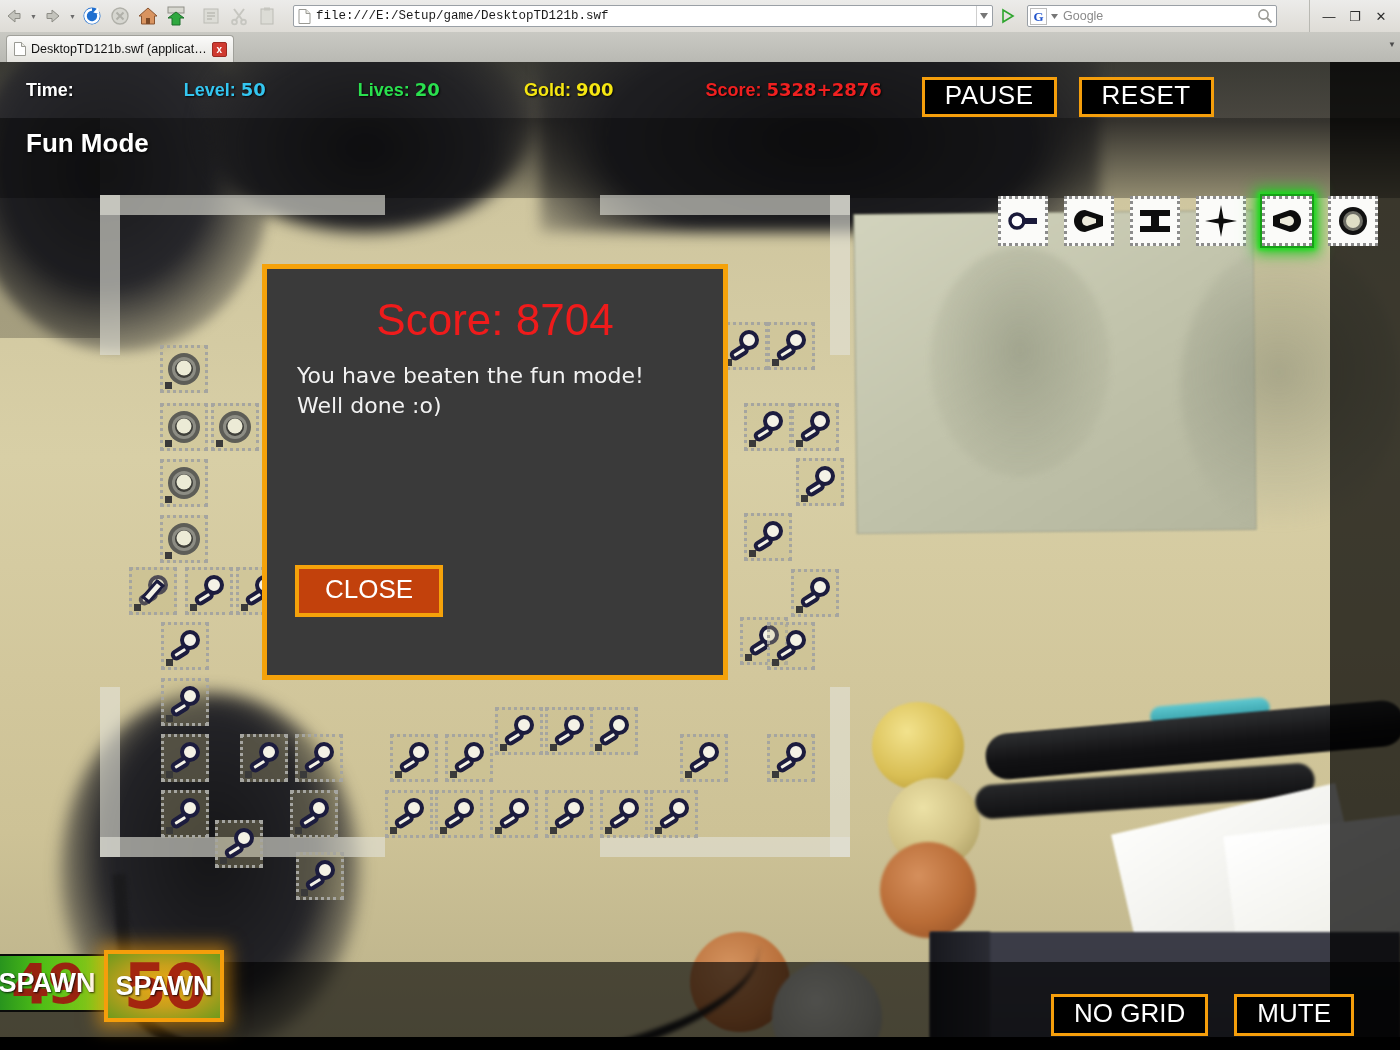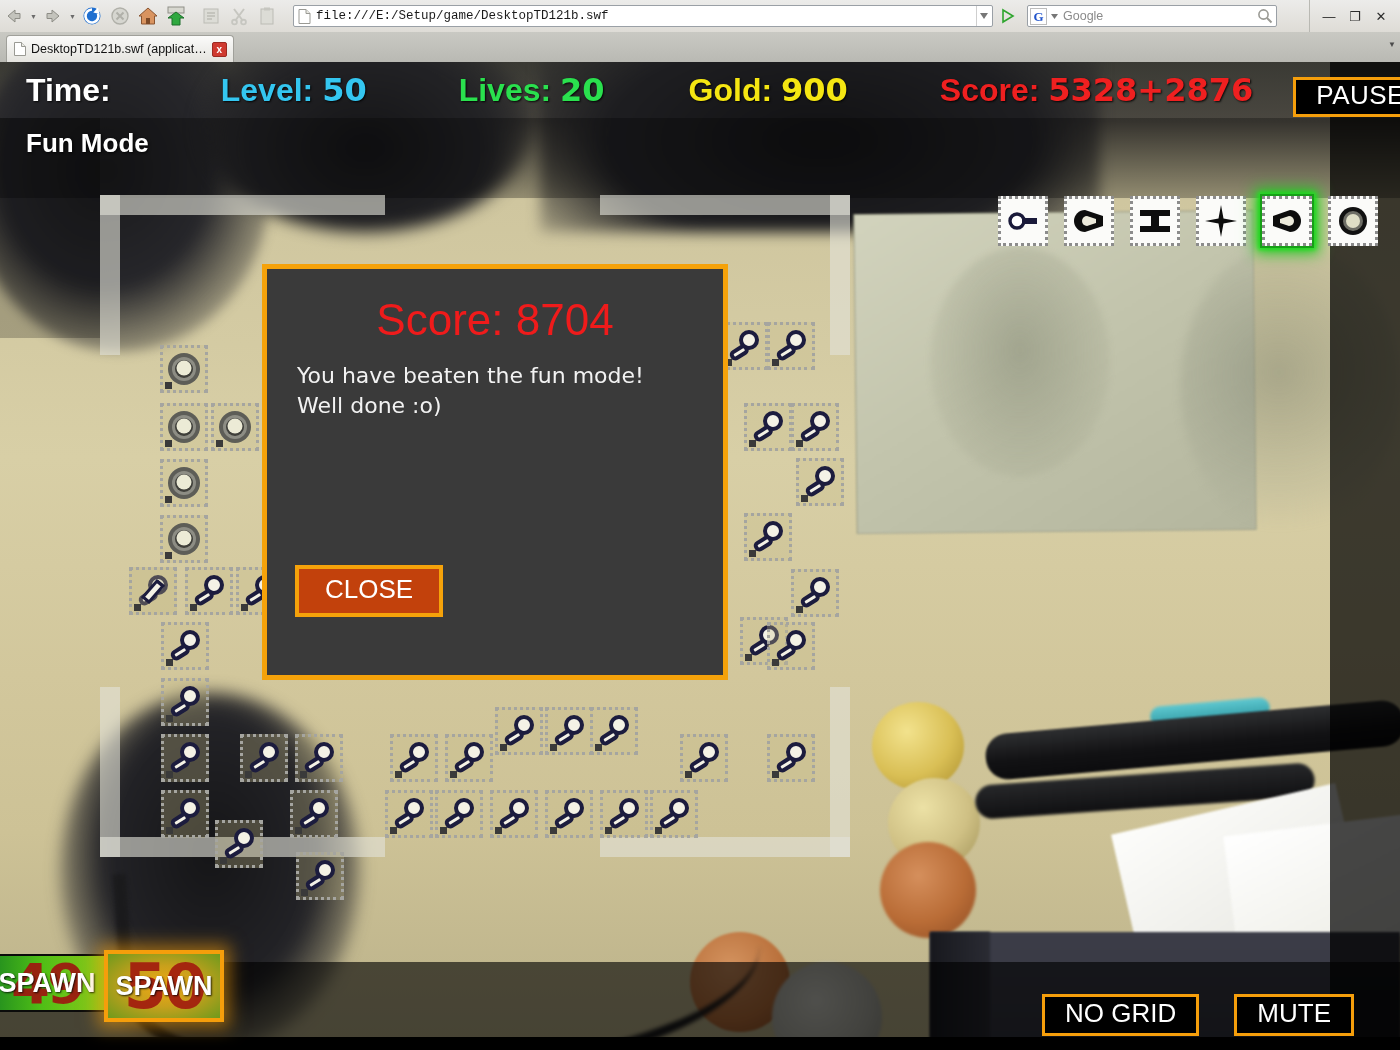--- a/index.html
+++ b/index.html
@@ -121,21 +121,21 @@
   #tint-bottom { left:0; top:900px; width:1400px; height:88px; background:rgba(0,0,0,0.62); }
   #tint-btm-edge { left:0; top:975px; width:1400px; height:13px; background:#000; }
   #tint-left-dark { left:0; top:56px; width:100px; height:220px; background:rgba(0,0,0,0.22); }
 
   
   .frame { position:absolute; background:rgba(226,226,216,0.62); }
 
   
   #hud { position:absolute; left:0; top:0; width:1400px; height:56px;
     display:flex; align-items:center; }
-  .hud-item { font-size:32px; font-weight:bold; font-family:"Liberation Sans", sans-serif;
+  .hud-item { font-size:18px; font-weight:bold; font-family:"Liberation Sans", sans-serif;
     white-space:nowrap; text-shadow:1px 1px 2px rgba(0,0,0,.85); }
   .hud-val { font-family:"DejaVu Sans", sans-serif; font-weight:bold; }
   #hud-time { color:#ffffff; margin-left:26px; }
   #hud-level { color:#34c6f0; margin-left:110px; }
   #hud-lives { color:#2ae04e; margin-left:92px; }
   #hud-gold  { color:#f5e612; margin-left:84px; }
   #hud-score { color:#ef2020; margin-left:92px; }
   .hudbtn { background:#000; border:3px solid #f59e0b; color:#fff; font-size:26px;
     font-weight:normal; padding:2px 20px 5px; line-height:1.05; letter-spacing:.5px;margin-top:14px; }
   #pause-btn { margin-left:40px; }
@@ -179,21 +179,21 @@
     font-size:56px; font-weight:bold; color:#9c1c10; font-family:"DejaVu Sans", sans-serif;
     letter-spacing:-3px; opacity:.95; }
   .spawn .lbl { position:relative; font-size:27px; font-weight:bold; color:#fff;
     text-shadow:1px 1px 2px rgba(0,0,0,.8); font-family:"Liberation Sans", sans-serif; }
   #spawn-0 { left:-12px; bottom:38px; }
   #spawn-1 { left:104px; bottom:28px; width:120px; height:72px; }
   #spawn-1 .gbar { background:radial-gradient(ellipse at 50% 50%, #f0a814 0%, #c8a01c 45%, #6f9a1c 100%);
     border:4px solid #f59e0b; box-shadow:0 0 16px 6px rgba(245,158,11,.55); }
   #spawn-1 .num { color:#a3200f; font-size:62px; }
 
-  #bottom-ctrls { position:absolute; right:46px; bottom:14px; display:flex; gap:35px; }
+  #bottom-ctrls { position:absolute; right:46px; bottom:14px; display:flex; gap:26px; }
   .botbtn { background:#000; border:3px solid #f59e0b; color:#fff; font-size:26px;
     padding:3px 20px 6px; line-height:1.05; }
 </style>
 </head>
 <body>
 
 <div id="browser-chrome">
 
   <div id="toolbar-row">
     <div class="tb-ico">

